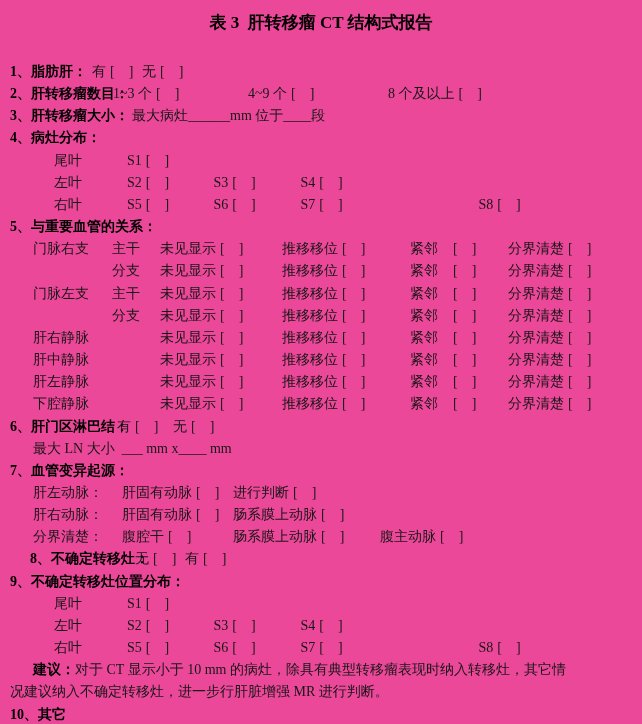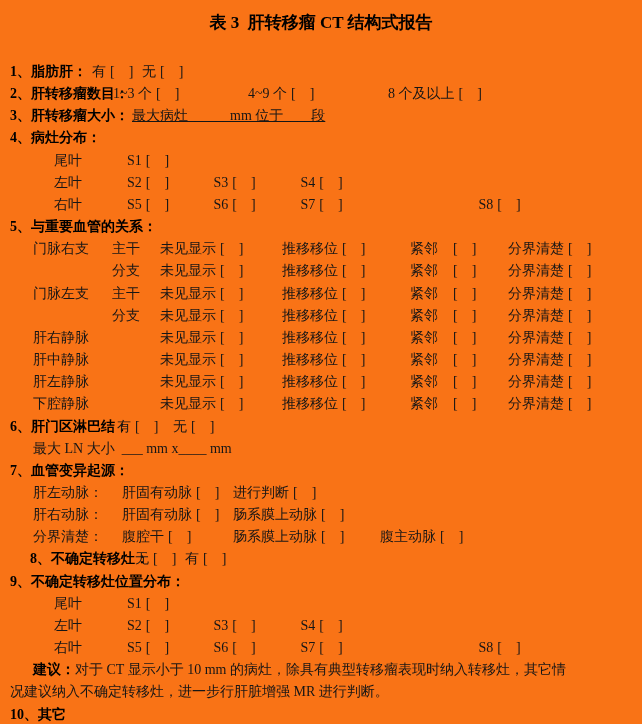--- a/index.html
+++ b/index.html
@@ -1,17 +1,17 @@
 <!DOCTYPE html>
 <html><head>
 <meta charset="utf-8">
 <style>
   html,body{margin:0;padding:0;background:#fff;}
   body{font-family:"Liberation Serif","DejaVu Serif",serif;font-size:14px;color:#161616;}
-  .page{width:642px;height:724px;box-sizing:border-box;padding:12px 10px 0 10px;overflow:hidden;background:#f97316;}
+  .page{width:642px;height:724px;box-sizing:border-box;padding:12px 10px 0 10px;overflow:hidden;background:#ec4899;}
   .title{height:22px;line-height:22px;margin-bottom:27px;text-align:center;font-size:17px;font-weight:bold;white-space:pre;color:#000;}
   .line{height:22.17px;line-height:22.17px;white-space:nowrap;}
   .b{font-weight:bold;color:#000;}
   .g{display:grid;}
   .g1{grid-template-columns:82px 50px 1fr;}
   .g2{grid-template-columns:103px 135px 140px 1fr;}
   .g6{grid-template-columns:107px 56px 1fr;}
   .g8{grid-template-columns:105px 50px 1fr;margin-left:20px;}
   .gseg{grid-template-columns:70px 90px 83px 91px 1fr;padding-left:23px;text-align:center;}
   .gv{grid-template-columns:79px 48px 122px 128px 98px 1fr;padding-left:23px;}
@@ -36,21 +36,21 @@
   </div>
 
   <div class="line g g2">
     <div class="cell"><span class="b">2、肝转移瘤数目：</span></div>
     <div class="cell"><span>1~3 个</span><span class="cb">[    ]</span></div>
     <div class="cell"><span>4~9 个</span><span class="cb">[    ]</span></div>
     <div class="cell"><span>8 个及以上</span><span class="cb">[    ]</span></div>
   </div>
 
   <div class="line">
-    <span class="b">3、肝转移瘤大小：</span><span style="margin-left:3px;text-decoration:underline;">最大病灶______mm 位于____段</span>
+    <span class="b">3、肝转移瘤大小：</span><span style="margin-left:3px;">最大病灶______mm 位于____段</span>
   </div>
 
   <div class="line"><span class="b">4、病灶分布：</span></div>
   <div class="line g gseg">
     <div class="cell">尾叶</div>
     <div class="cell"><span>S1</span><span class="cb">[    ]</span></div>
   </div>
   <div class="line g gseg">
     <div class="cell">左叶</div>
     <div class="cell"><span>S2</span><span class="cb">[    ]</span></div>

